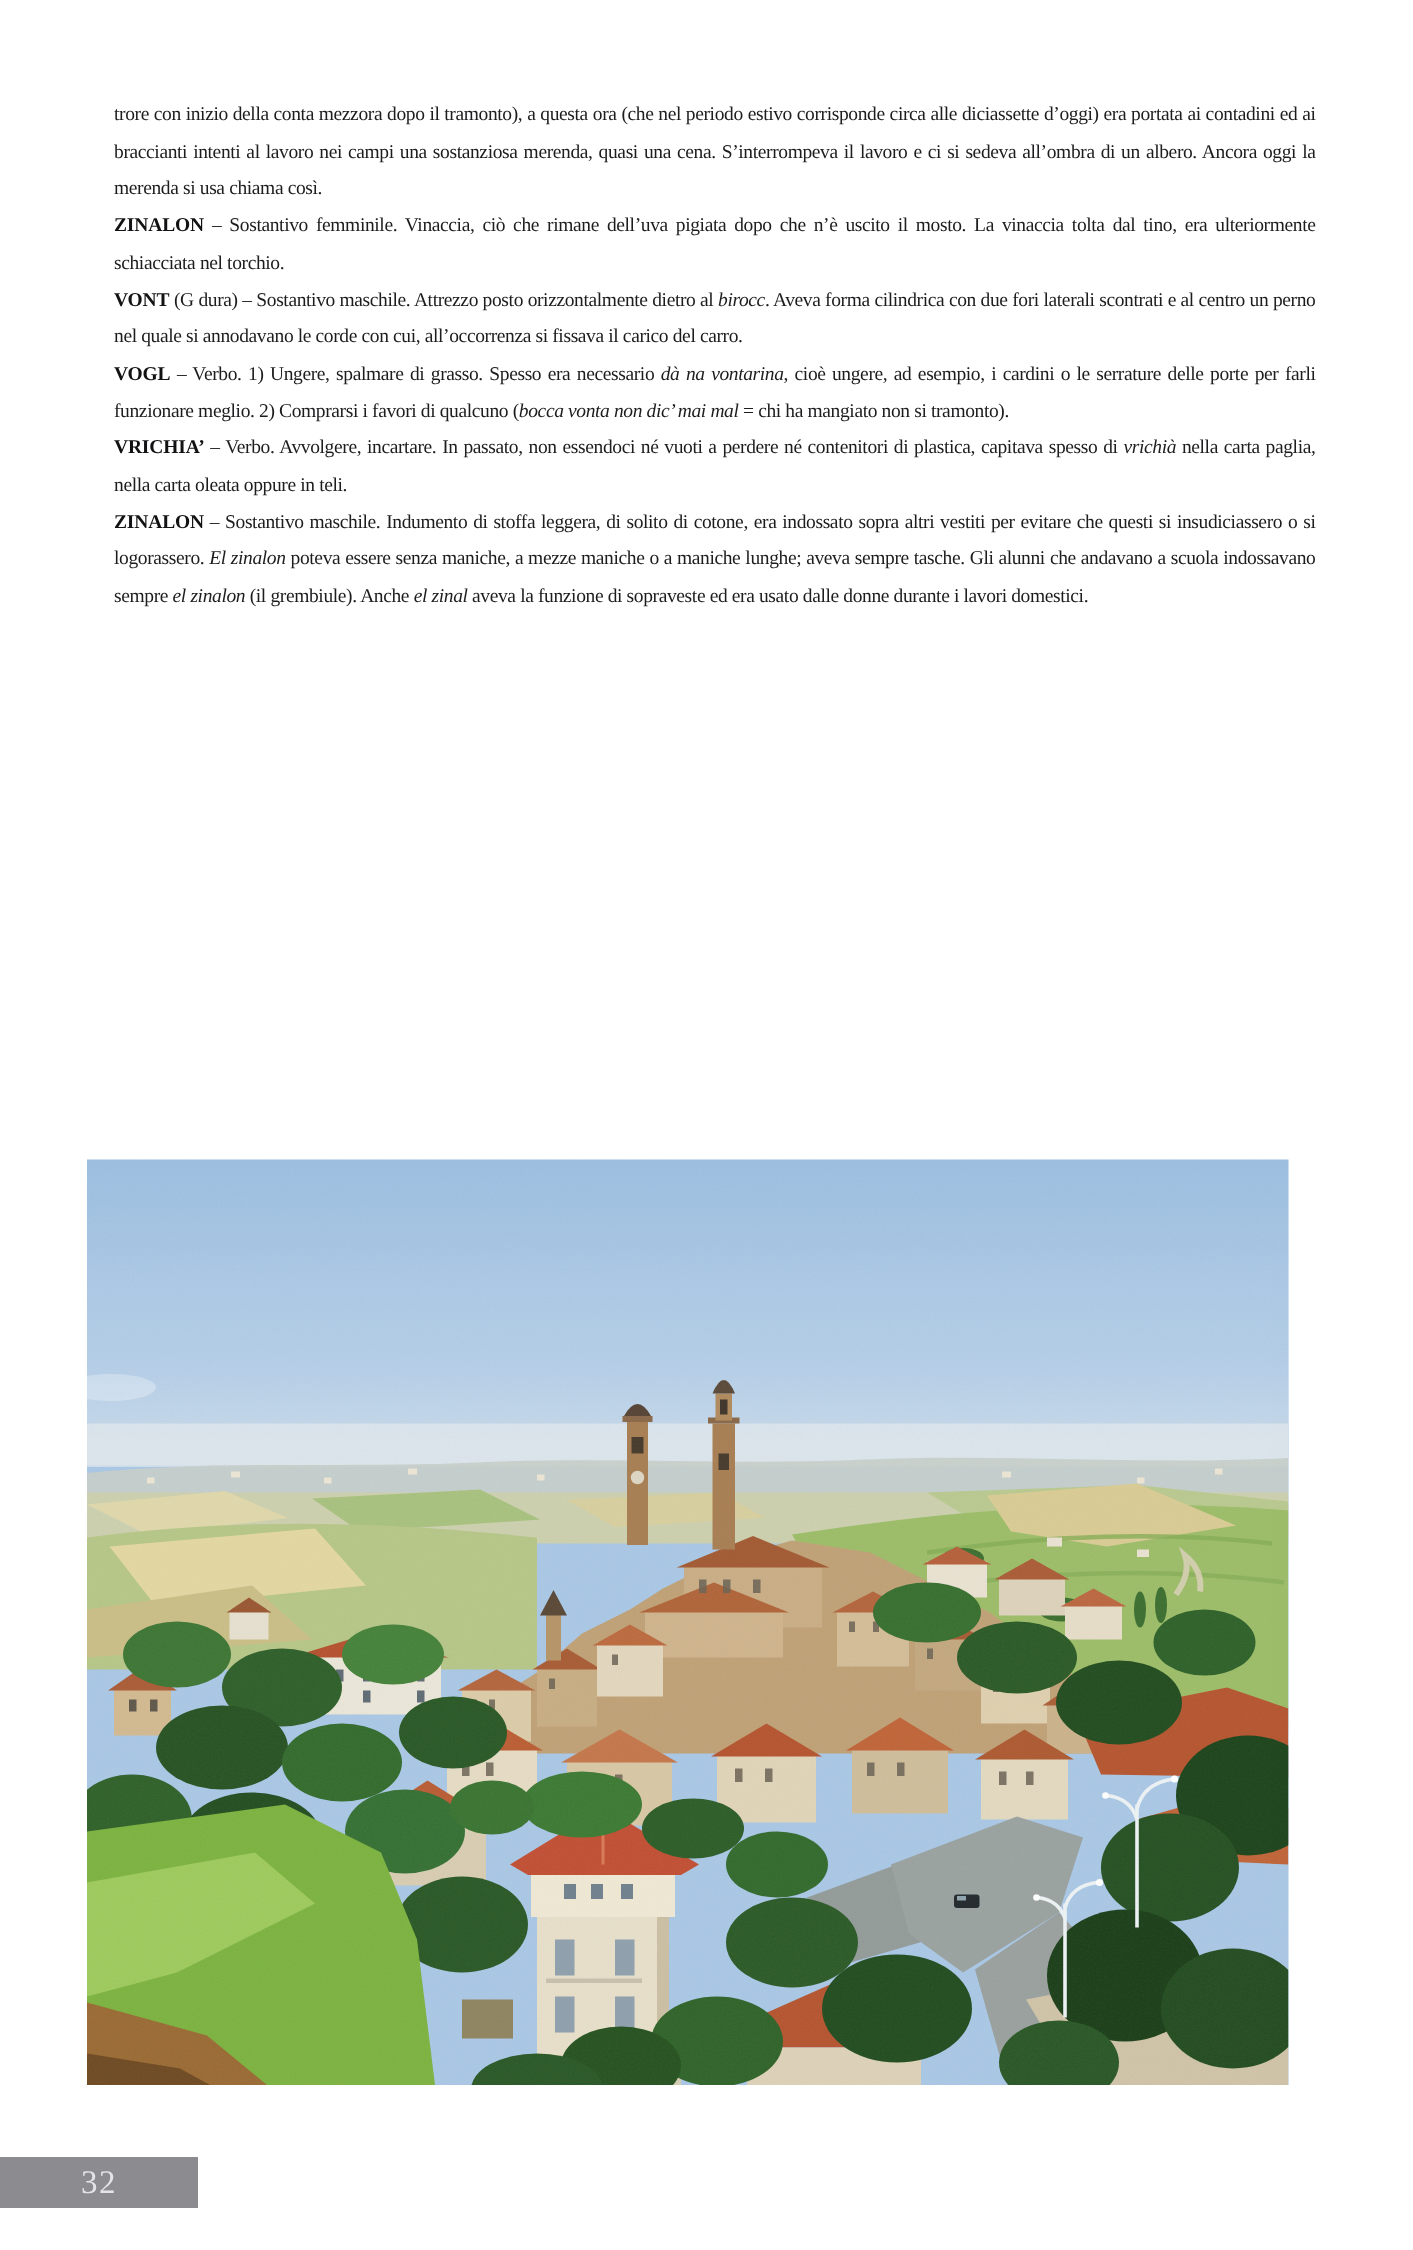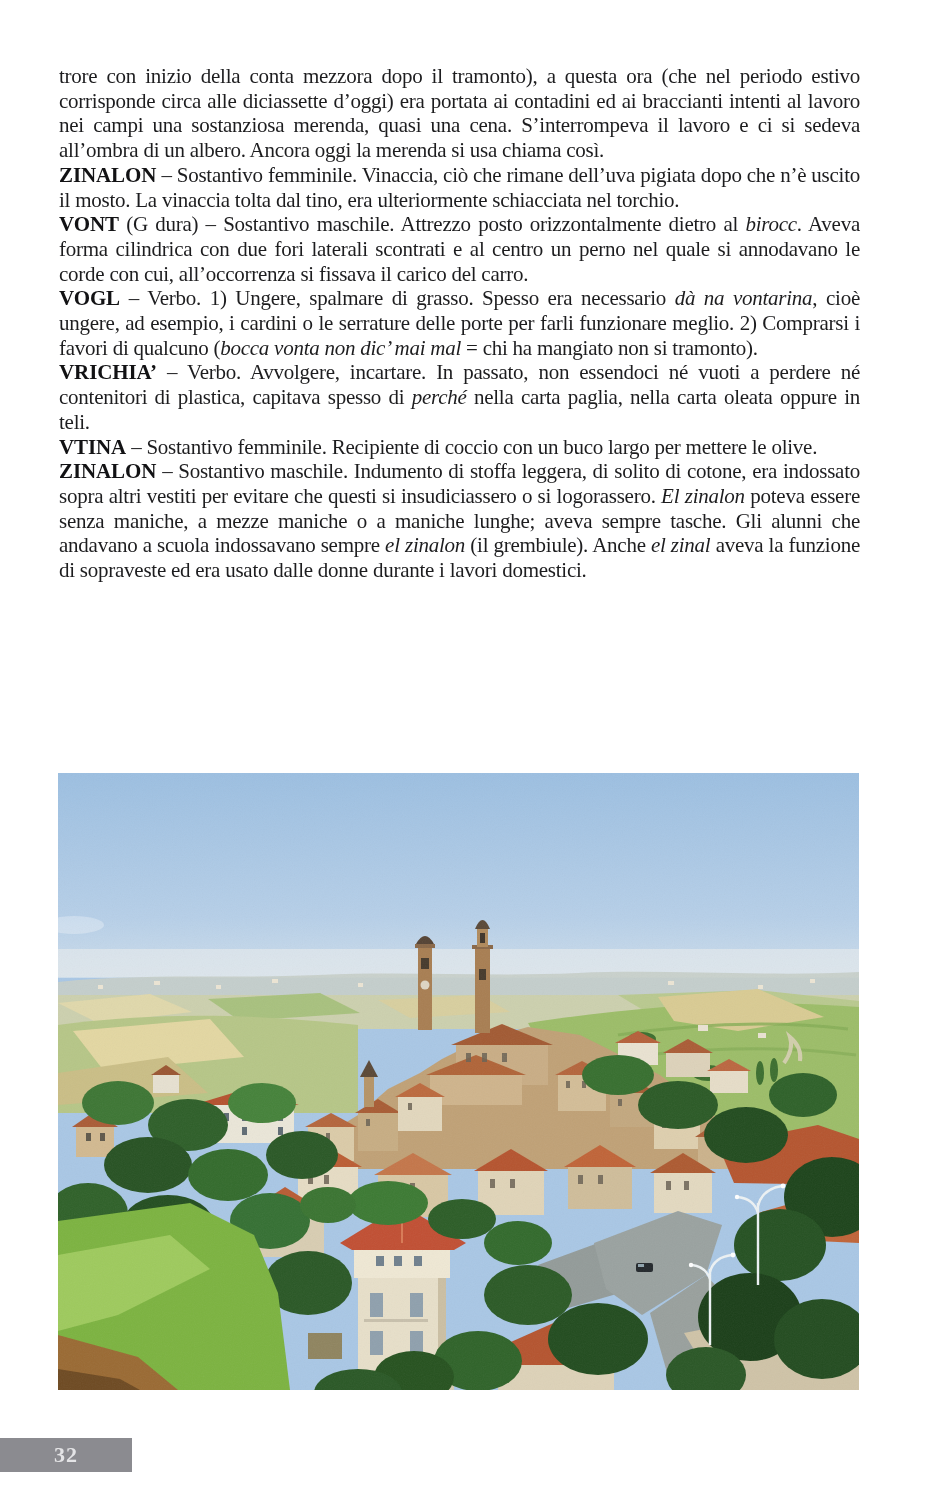--- a/index.html
+++ b/index.html
@@ -1,54 +1,53 @@
 <!DOCTYPE html>
 <html><head>
 <meta charset="utf-8">
 <style>
   html,body{margin:0;padding:0;background:#ffffff;}
   .page{
     position:relative;width:942px;height:1500px;background:#ffffff;overflow:hidden;
     font-family:"Liberation Serif","DejaVu Serif",serif;color:#1c1c1e;
   }
   .text-block{
-    position:absolute;left:59px;top:64px;width:801px;
-    font-size:21px;line-height:24.7px;letter-spacing:-0.25px;
+    position:absolute;left:76px;top:64px;width:801px;
+    font-size:13px;line-height:24.7px;letter-spacing:-0.25px;
     text-align:justify;color:#1d1d1f;
   }
   .text-block p{margin:0;}
   .entry b{font-weight:700;color:#121214;letter-spacing:-0.1px;}
   .entry i{}
   .photo{
     position:absolute;left:58px;top:773px;width:801px;height:617px;margin:0;
     overflow:hidden;background:#a9c7e5;
   }
   .photo svg{display:block;width:100%;height:100%;}
   .pagenum-box{
     position:absolute;left:0;top:1438px;width:132px;height:34px;
     background:#8b8b90;display:flex;align-items:center;justify-content:center;
   }
   .pagenum-box span{
     font-family:"Liberation Serif","DejaVu Serif",serif;
-    font-size:22px;color:#e4e4e6;letter-spacing:1px;font-weight:bold;
+    font-size:22px;color:#e4e4e6;letter-spacing:1px;
   }
 </style>
 </head>
 <body>
 
 <div class="page">
 
   <div class="text-block">
     <p class="intro">trore con inizio della conta mezzora dopo il tramonto), a questa ora (che nel periodo estivo corrisponde circa alle diciassette d’oggi) era portata ai contadini ed ai braccianti intenti al lavoro nei campi una sostanziosa merenda, quasi una cena. S’interrompeva il lavoro e ci si sedeva all’ombra di un albero. Ancora oggi la merenda si usa chiama così.</p>
     <div id="entries">
         <p class="entry"><b>ZINALON</b><span> – Sostantivo femminile. Vinaccia, ciò che rimane dell’uva pigiata dopo che n’è uscito il mosto. La vinaccia tolta dal tino, era ulteriormente schiacciata nel torchio.</span></p>
         <p class="entry"><b>VONT</b><span> (G dura) – Sostantivo maschile. Attrezzo posto orizzontalmente dietro al </span><i>birocc</i><span>. Aveva forma cilindrica con due fori laterali scontrati e al centro un perno nel quale si annodavano le corde con cui, all’occorrenza si fissava il carico del carro.</span></p>
         <p class="entry"><b>VOGL</b><span> – Verbo. 1) Ungere, spalmare di grasso. Spesso era necessario </span><i>dà na vontarina</i><span>, cioè ungere, ad esempio, i cardini o le serrature delle porte per farli funzionare meglio. 2) Comprarsi i favori di qualcuno (</span><i>bocca vonta non dic’ mai mal</i><span> = chi ha mangiato non si tramonto).</span></p>
-        <p class="entry"><b>VRICHIA’</b><span> – Verbo. Avvolgere, incartare. In passato, non essendoci né vuoti a perdere né contenitori di plastica, capitava spesso di </span><i>perché</i><span> nella carta paglia, nella carta oleata oppure in teli.</span></p>
-        <p class="entry"><b>VTINA</b><span> – Sostantivo femminile. Recipiente di coccio con un buco largo per mettere le olive.</span></p>
+        <p class="entry"><b>VRICHIA’</b><span> – Verbo. Avvolgere, incartare. In passato, non essendoci né vuoti a perdere né contenitori di plastica, capitava spesso di </span><i>vrichià</i><span> nella carta paglia, nella carta oleata oppure in teli.</span></p>
         <p class="entry"><b>ZINALON</b><span> – Sostantivo maschile. Indumento di stoffa leggera, di solito di cotone, era indossato sopra altri vestiti per evitare che questi si insudiciassero o si logorassero. </span><i>El zinalon</i><span> poteva essere senza maniche, a mezze maniche o a maniche lunghe; aveva sempre tasche. Gli alunni che andavano a scuola indossavano sempre </span><i>el zinalon</i><span> (il grembiule). Anche </span><i>el zinal</i><span> aveva la funzione di sopraveste ed era usato dalle donne durante i lavori domestici.</span></p>
       </div>
   </div>
 
   <figure class="photo">
     <svg viewBox="0 0 801 617" preserveAspectRatio="none">
       <defs>
         <linearGradient id="skyGrad" x1="0" y1="0" x2="0" y2="1">
           <stop offset="0" stop-color="#9cbfe1"></stop>
           <stop offset="0.7" stop-color="#b6cfe8"></stop>

